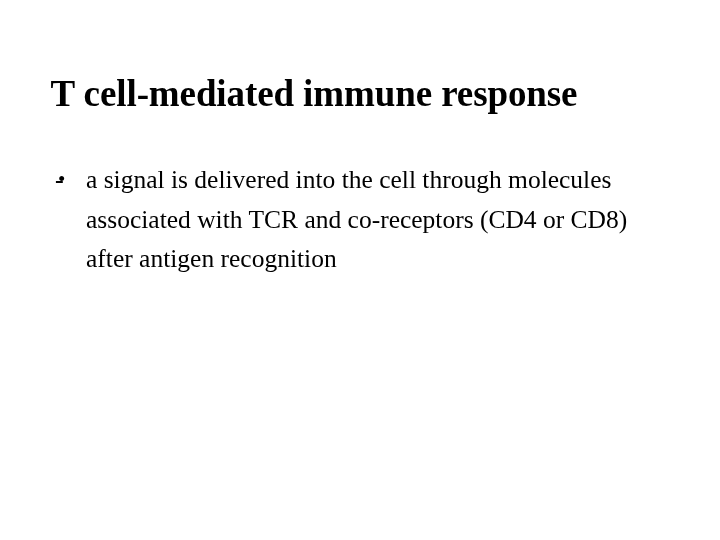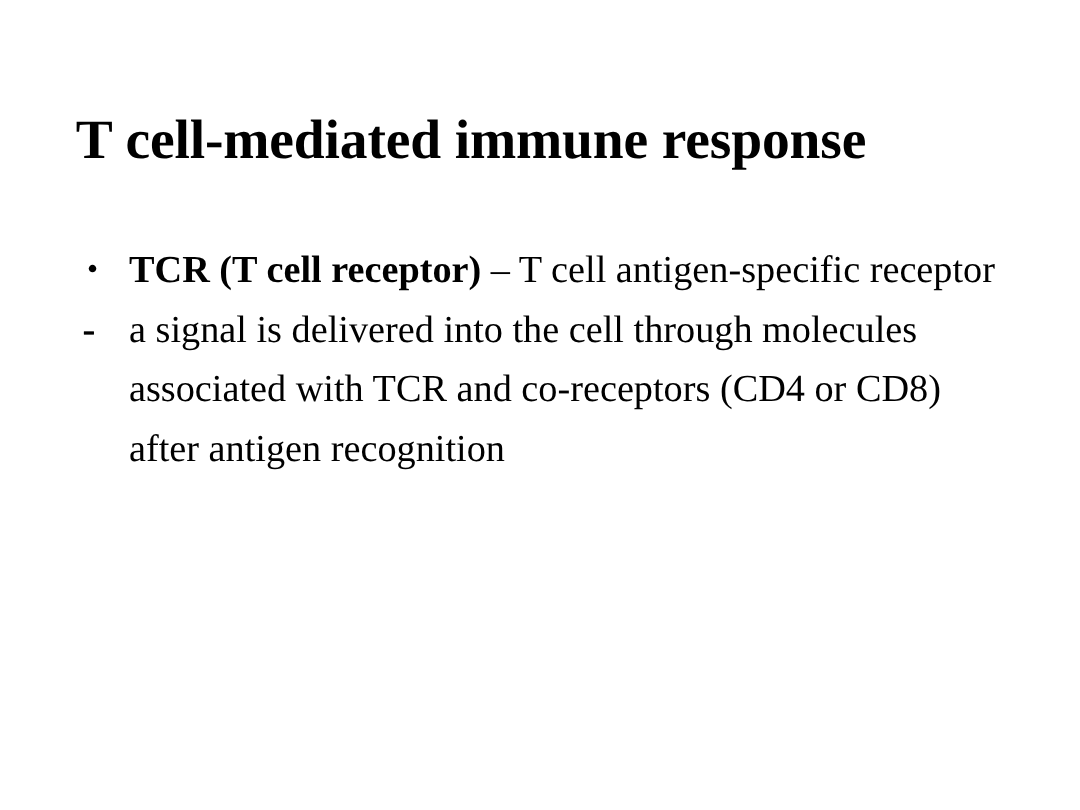--- a/index.html
+++ b/index.html
@@ -77,21 +77,20 @@
 <body>
 
 <div class="slide">
 
   <div class="slide-title">T cell-mediated immune response</div>
 
   <div class="body-block">
 
     <div class="bullet-item">
       <span class="marker round">•</span>
-      <span class="item-text"><span class="strong-lead">TCR (T cell receptor)</span><span> – T cell antigen-specific receptor</span></span>
     </div>
 
     <div class="bullet-item">
       <span class="marker dash">-</span>
     </div>
 
     <div class="bullet-item">
       <span class="marker dash">-</span>
       <span class="item-text"><span>a signal is delivered into the cell through molecules associated with TCR and co-receptors (CD4 or CD8) after antigen recognition</span></span>
     </div>

